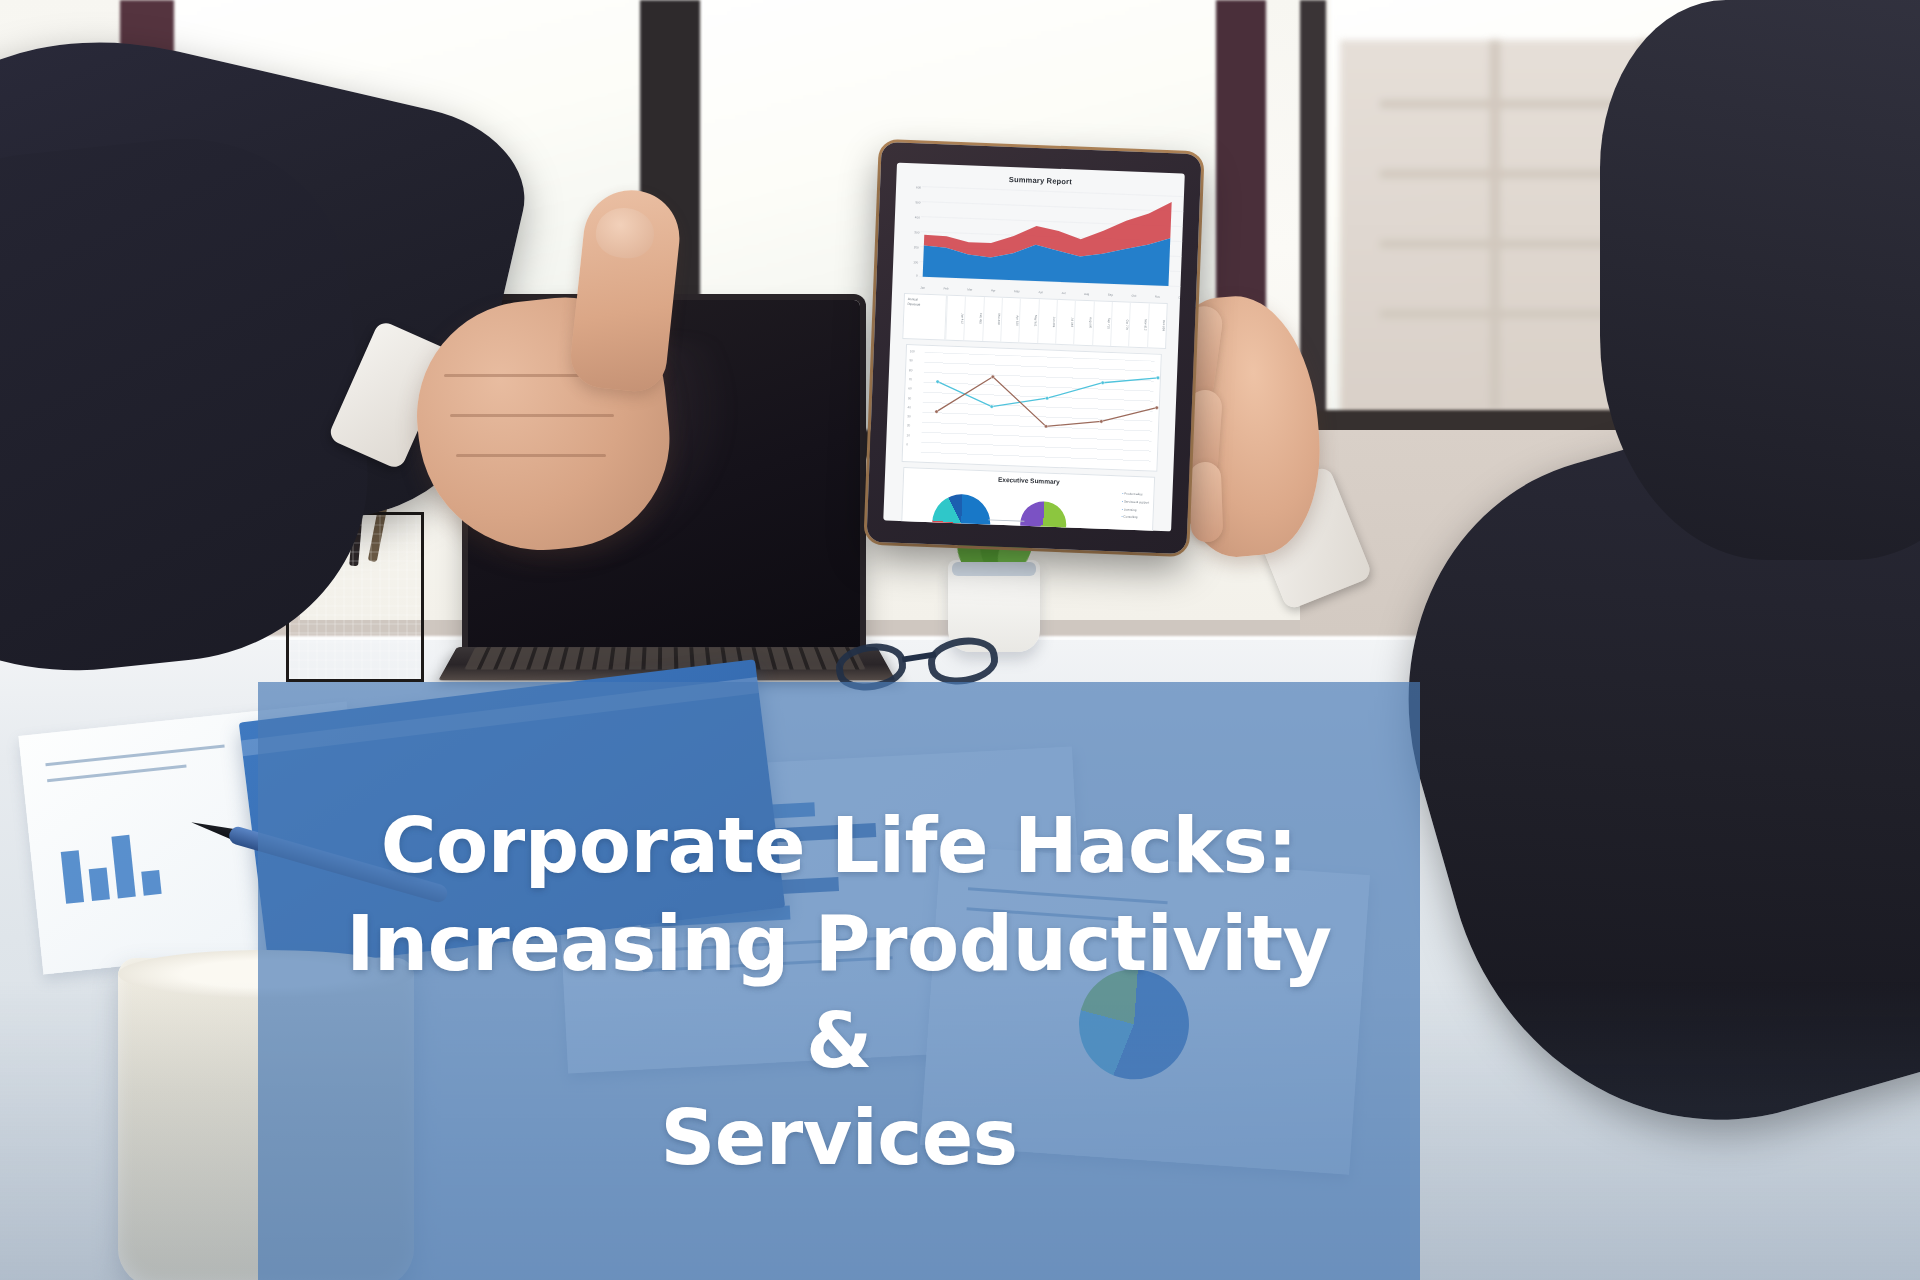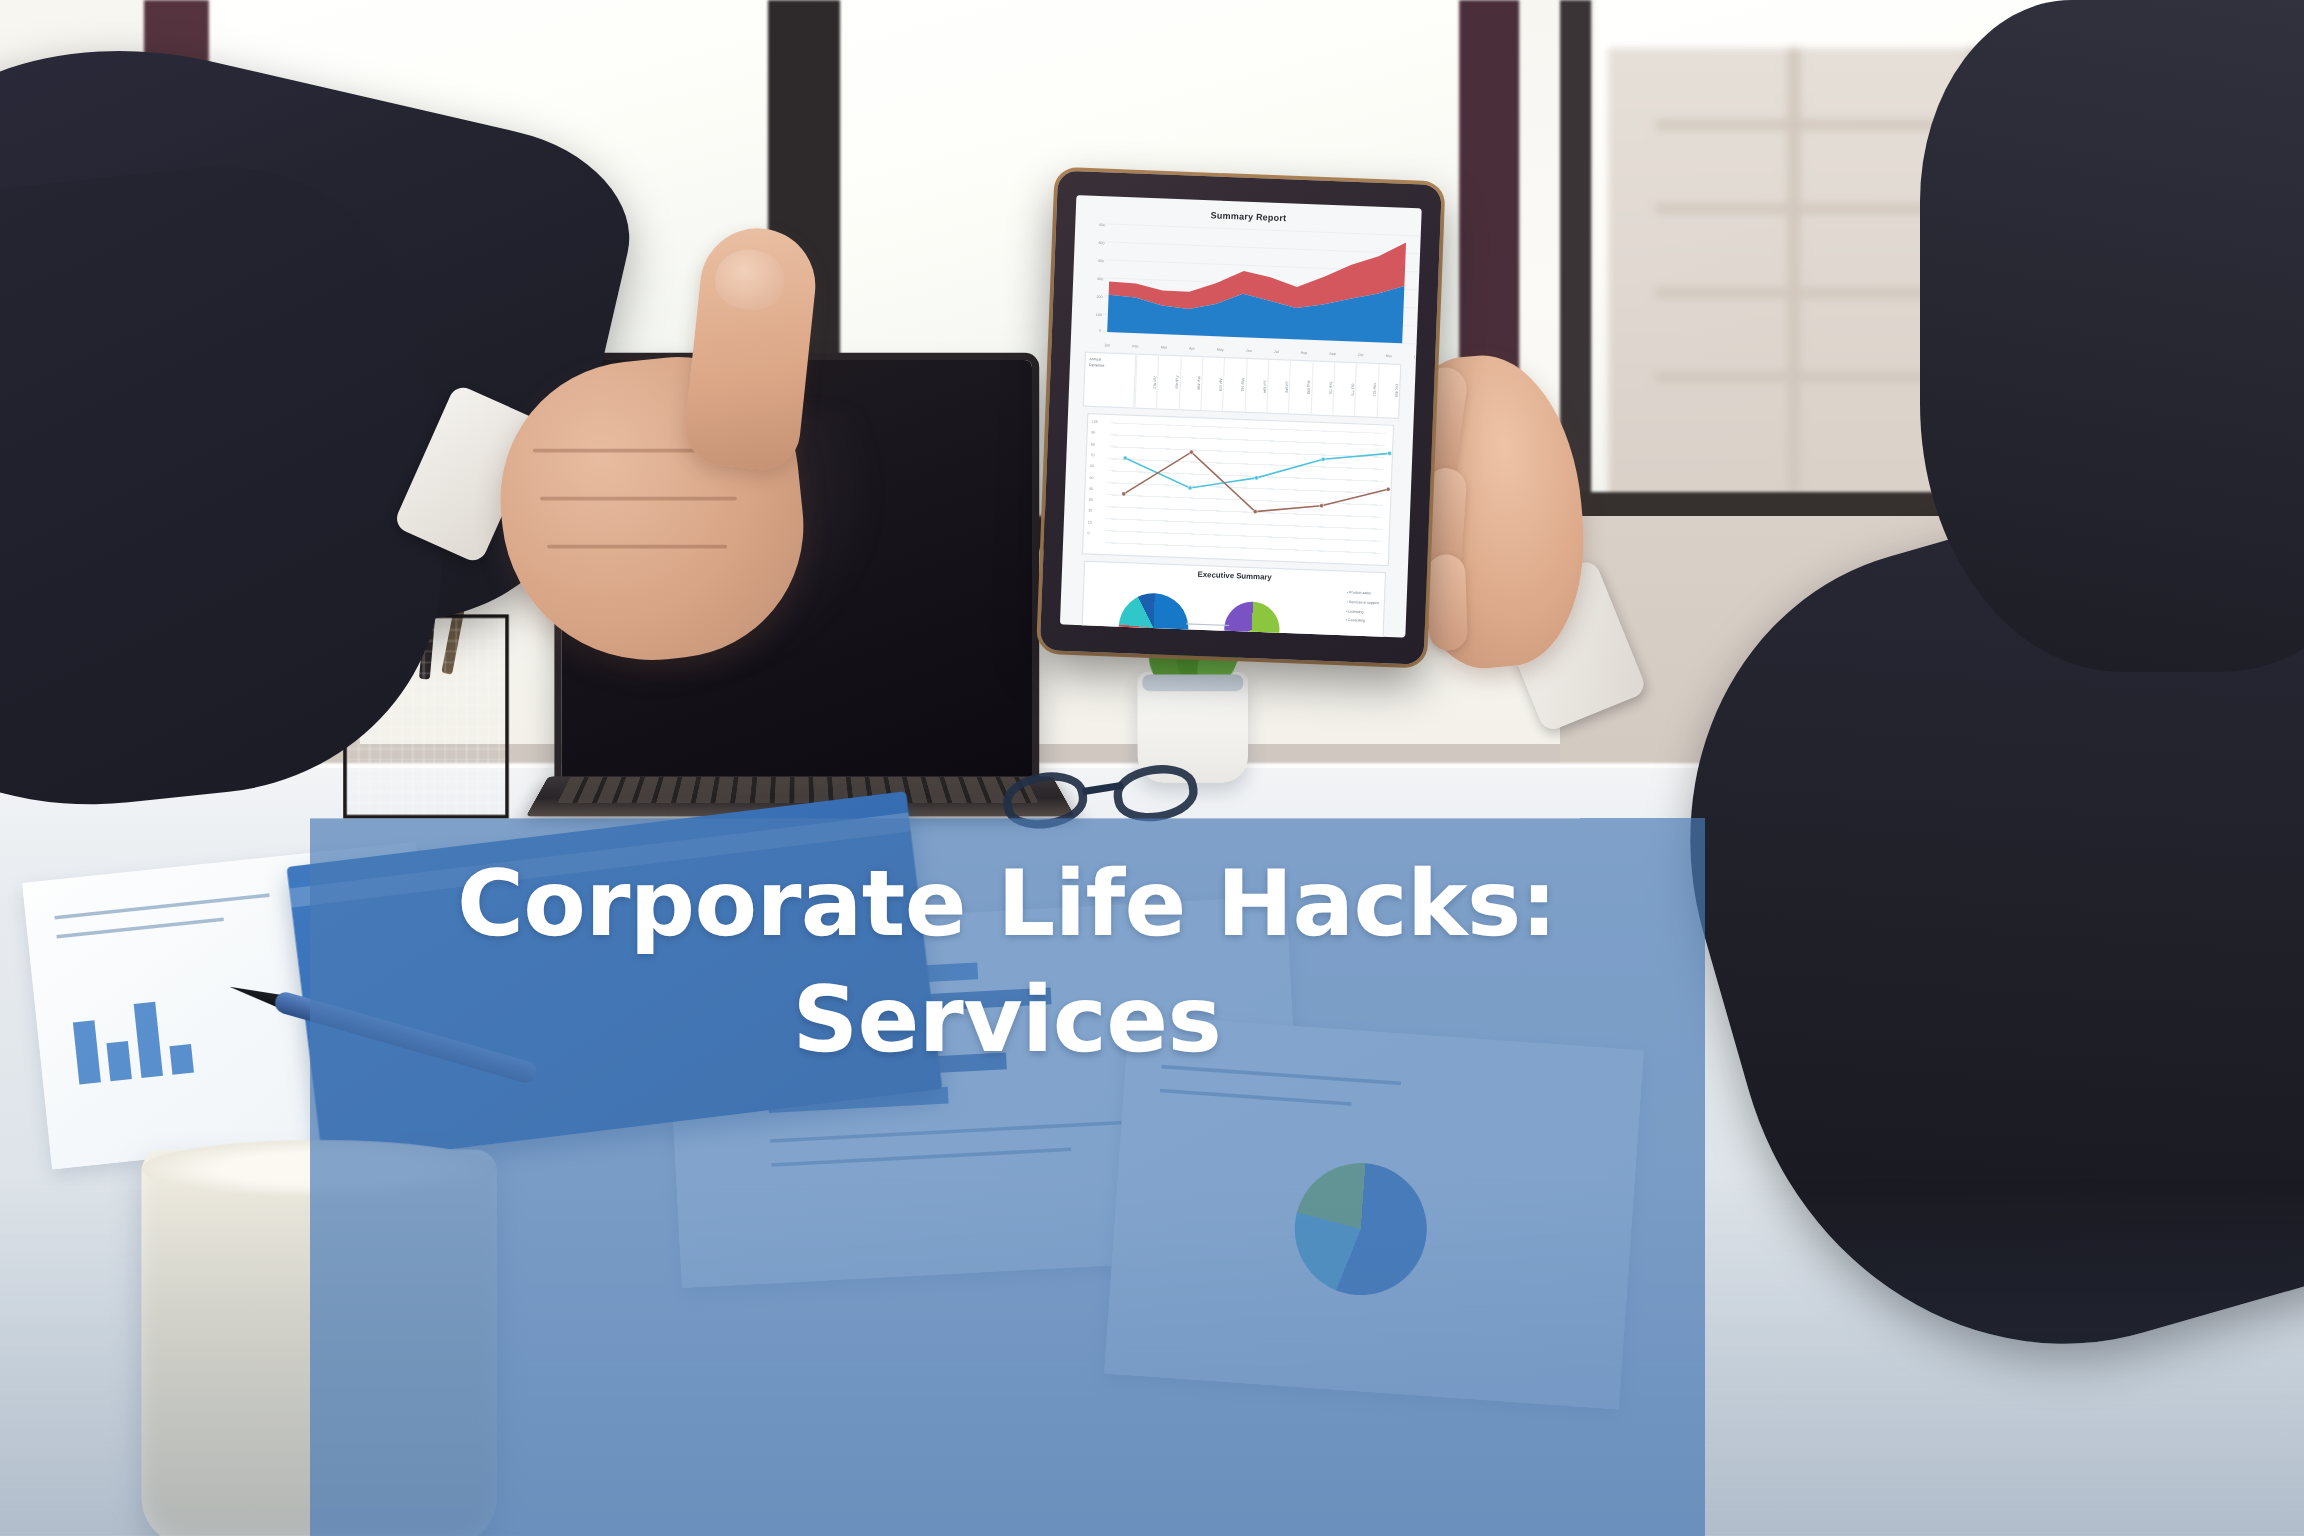--- a/index.html
+++ b/index.html
@@ -280,21 +280,21 @@
   .pie-legend div:before{ content:"▪ "; color:#4a90d9; }
 
   
   .overlay{
     position:absolute; left:258px; top:682px; width:1162px; height:598px;
     background:rgba(74,122,182,.68);
     mix-blend-mode:normal;
   }
   .overlay-inner{
     position:absolute; left:258px; top:682px; width:1162px; height:598px;
-    display:flex; align-items:flex-start; justify-content:center;
+    display:flex; align-items:center; justify-content:center;
     padding-top:22px;
   }
   .title{
     width:1030px; text-align:center; color:#ffffff;
     font-family:"DejaVu Sans", sans-serif;
     font-weight:bold; font-size:76px; line-height:1.28;
     letter-spacing:-0.5px;
     text-shadow:0 2px 6px rgba(20,45,80,.28);
   }
 </style>
@@ -525,17 +525,18 @@
       </div>
     </div>
 
     <div class="desk-shadow"></div>
   </div>
 
   <div class="overlay"></div>
   <div class="overlay-inner">
     <div class="title">
       <div>Corporate Life Hacks:</div>
+      <div>Increasing Productivity &amp;</div>
       <div>Services</div>
     </div>
   </div>
 
 </div>
 
 </body></html>

